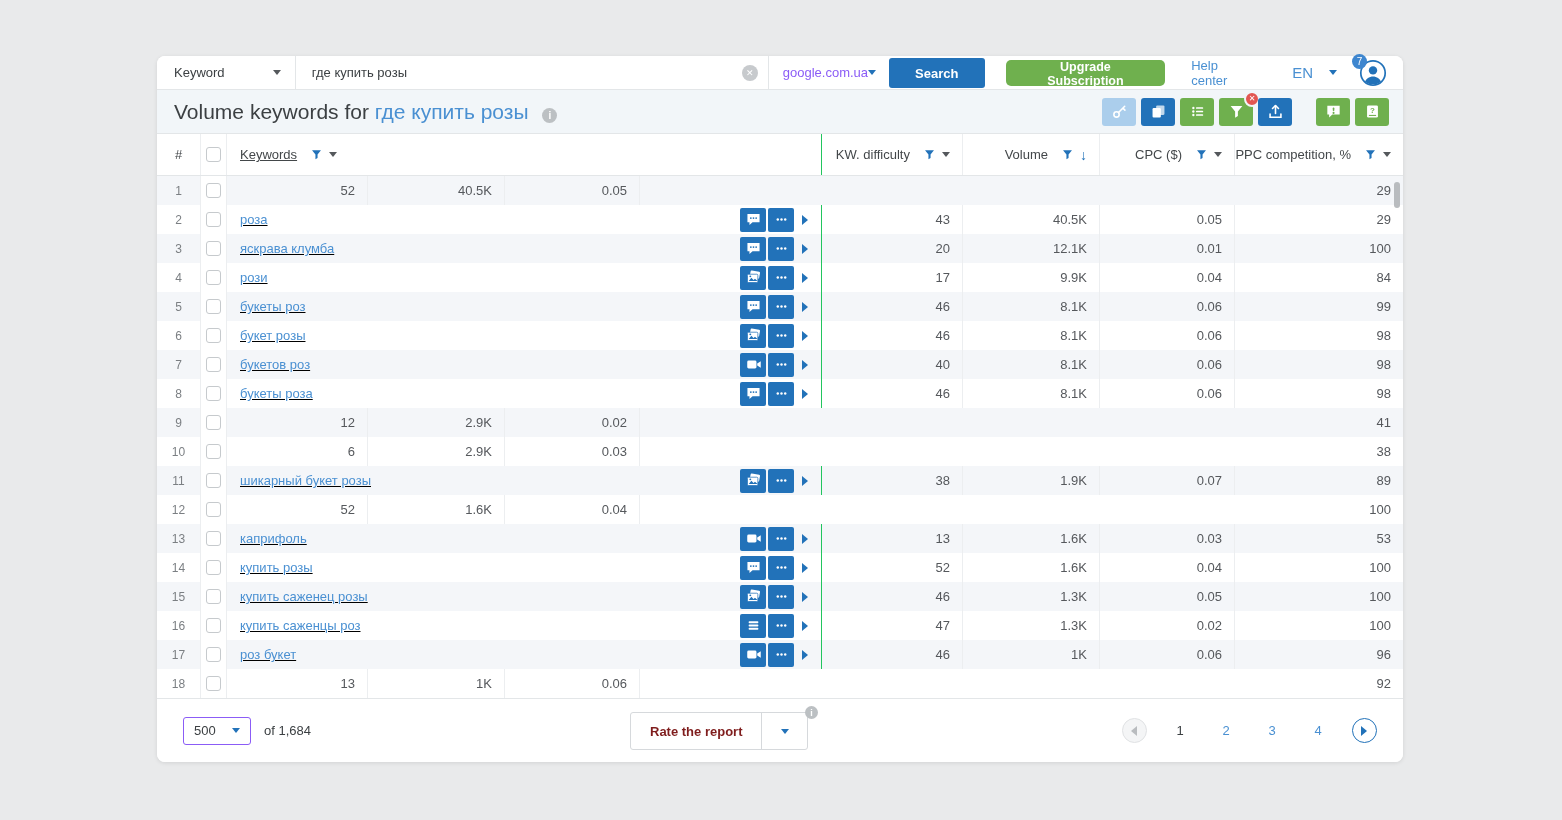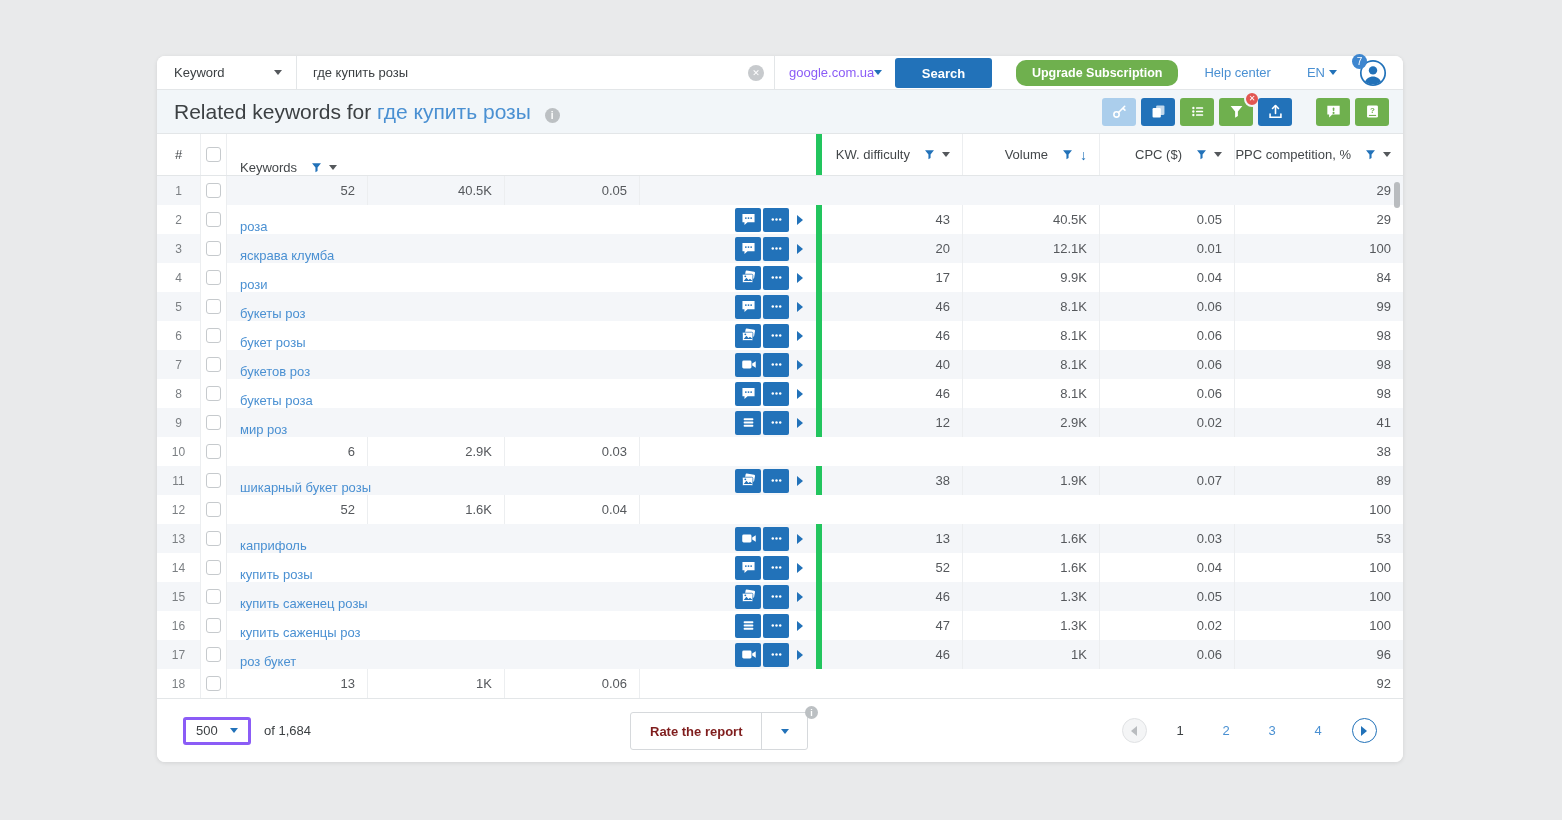--- a/index.html
+++ b/index.html
@@ -19,25 +19,25 @@
   .search-input-wrap input { flex:1; border:0; outline:none; font-size:13px; color:#3c4043;
                              font-family:"Liberation Sans",sans-serif; background:transparent; }
   .clear-btn { width:16px; height:16px; border-radius:50%; background:#c7cacd; color:#fff;
                font-size:9px; display:flex; align-items:center; justify-content:center; cursor:pointer; }
   .engine-select { width:120px; display:flex; align-items:center; justify-content:space-between;
                    padding:0 14px 0 14px; font-size:13px; color:#8b5cf6; cursor:pointer; }
   .search-btn { width:97px; height:30px; margin:2px 0; background:#2272b9; color:#fff; border:0;
                 border-radius:3px; font-weight:bold; font-size:13px; cursor:pointer;
                 font-family:"Liberation Sans",sans-serif; }
   .tb-right { margin-left:auto; display:flex; align-items:center; padding-right:16px; }
-  .upgrade-btn { height:26px; padding:0 16px; background:#6fb04e; color:#fff; border:0; border-radius:10px;
+  .upgrade-btn { height:26px; padding:0 16px; background:#6fb04e; color:#fff; border:0; border-radius:5px;
                  font-weight:bold; font-size:12.5px; margin-left:21px; cursor:pointer;
                  font-family:"Liberation Sans",sans-serif; }
   .help-link { color:#4a90d2; font-size:13px; margin-left:26px; text-decoration:none; cursor:pointer; }
-  .lang { color:#4a90d2; font-size:13px; margin-left:36px; display:flex; align-items:center; gap:4px; cursor:pointer; }
+  .lang { color:#4a90d2; font-size:15px; margin-left:36px; display:flex; align-items:center; gap:16px; cursor:pointer; }
   .avatar-wrap { position:relative; margin-left:22px; width:28px; height:28px; cursor:pointer; }
   .notif-badge { position:absolute; top:-5px; left:-7px; min-width:15px; height:15px; padding:0 3px;
                  border-radius:8px; background:#3e86cf; color:#fff; font-size:10px;
                  display:flex; align-items:center; justify-content:center; }
 
   .caret { width:0; height:0; border-left:4px solid transparent; border-right:4px solid transparent;
            border-top:5px solid #55585c; display:inline-block; }
   .caret.blue { border-top-color:#2272b9; }
 
   
@@ -57,22 +57,22 @@
   .tb-badge { position:absolute; top:-7px; right:-7px; width:16px; height:16px; border-radius:50%;
               background:#e25752; border:2px solid #f2f6f9; color:#fff; font-size:8px;
               display:flex; align-items:center; justify-content:center; }
 
   
   .thead { height:42px; display:flex; align-items:stretch; border-bottom:1px solid #e3e6e8;
            font-size:13px; color:#43474a; background:#fff; }
   .col-num { width:43px; display:flex; align-items:center; justify-content:center; }
   .col-check { width:27px; display:flex; align-items:center; justify-content:center;
                border-left:1px solid #eceef0; border-right:1px solid #eceef0; }
-  .col-kw { width:595px; display:flex; align-items:flex-end; padding-left:13px;
-            border-right:6px solid #22c55e; position:relative; }
+  .col-kw { width:595px; display:flex; align-items:center; padding-left:13px;
+            border-right:1px solid #22c55e; position:relative;text-decoration:underline; }
   .col-kd { width:141px; } .col-vol { width:137px; } .col-cpc { width:135px; } .col-ppc { flex:1; }
   .col-kd,.col-vol,.col-cpc { border-right:1px solid #eceef0; }
   .col-kd,.col-vol,.col-cpc,.col-ppc { display:flex; align-items:center; justify-content:flex-end;
                                         padding-right:12px; }
   .th-ic { display:inline-flex; align-items:center; gap:6px; }
   .funnel { width:13px; height:13px; display:inline-block; cursor:pointer; }
   .funnel svg { width:100%; height:100%; display:block; }
   .hlabel { margin-right:7px; }
   .sort-arrow { color:#2272b9; font-weight:bold; font-size:14px; line-height:1; cursor:pointer; }
   .checkbox { width:15px; height:15px; border:1px solid #c6cacd; border-radius:3px; background:#fff;
@@ -92,21 +92,21 @@
   .act-btn svg { width:17px; height:17px; display:block; }
   .act-arrow { width:0; height:0; border-top:5px solid transparent; border-bottom:5px solid transparent;
                border-left:6px solid #2272b9; margin-left:8px; cursor:pointer; }
 
   .scroll-thumb { position:absolute; right:3px; top:126px; width:6px; height:26px;
                   background:#b9bcbf; border-radius:3px; }
 
   
   .tfoot { height:64px; display:flex; align-items:center; position:relative;
            padding:0 16px 0 26px; border-top:1px solid #e3e6e8; background:#fff; border-radius:0 0 8px 8px; }
-  .page-size { width:68px; height:28px; border:3px solid #8b5cf6; border-radius:3px; background:#fff;
+  .page-size { width:68px; height:28px; border:1px solid #8b5cf6; border-radius:3px; background:#fff;
                display:flex; align-items:center; justify-content:space-between; padding:0 10px;
                font-size:13px; color:#3c4043; cursor:pointer; }
   .total { margin-left:13px; font-size:13px; color:#3c4043; }
   .rate-box { position:absolute; left:473px; top:13px; height:38px; border:1px solid #d6d9dc;
               border-radius:3px; background:#fff; display:flex; align-items:stretch; }
   .rate-label { display:flex; align-items:center; padding:0 19px; font-size:13px; font-weight:bold; color:#7f1d1d; }
   .rate-caret { width:46px; border-left:1px solid #d6d9dc; display:flex; align-items:center;
                 justify-content:center; cursor:pointer; }
   .foot-info { position:absolute; left:648px; top:7px; width:13px; height:13px; border-radius:50%;
                background:#bcc0c3; color:#fff; font-size:9px; font-weight:bold;
@@ -163,21 +163,21 @@
             <path d="M5.2 25c.9-5.4 5.4-7.6 8.8-7.6s7.9 2.2 8.8 7.6z"></path>
           </g>
         </svg>
         <span class="notif-badge">7</span>
       </span>
     </div>
   </div>
 
   <div class="titlebar">
     <div class="title">
-      <span>Related keywords for </span><span class="kw">где купить розы</span>
+      <span>Volume keywords for </span><span class="kw">где купить розы</span>
       <i class="info-dot">i</i>
     </div>
     <div class="toolbar">
         <button class="tb-btn tb-lightblue">
           <span class="tb-ic">
             <svg viewBox="0 0 16 16">
               <circle cx="5.2" cy="10.8" r="2.5" fill="none" stroke="#fff" stroke-width="1.5"></circle>
               <path d="M7.1 8.9 12.9 3.1 M11.2 4.8l1.9 1.9" stroke="#fff" stroke-width="1.5" fill="none" stroke-linecap="round"></path>
             </svg>
           </span>
@@ -550,44 +550,20 @@
         </div>
         <div class="col-kd">46</div>
         <div class="col-vol">8.1K</div>
         <div class="col-cpc">0.06</div>
         <div class="col-ppc">98</div>
       </div>
       <div class="trow">
         <div class="col-num">9</div>
         <div class="col-check">
           <span class="checkbox"></span>
-        </div>
-        <div class="col-kw">
-          <a class="kw-link">мир роз</a>
-          <span class="actions">
-            <button class="act-btn">
-              <svg viewBox="0 0 16 16">
-                <g fill="#fff">
-                  <rect x="3.4" y="4.1" width="9.2" height="1.7" rx=".8"></rect>
-                  <rect x="3.4" y="7.15" width="9.2" height="1.7" rx=".8"></rect>
-                  <rect x="3.4" y="10.2" width="9.2" height="1.7" rx=".8"></rect>
-                </g>
-              </svg>
-            </button>
-            <button class="act-btn">
-              <svg viewBox="0 0 16 16">
-                <g fill="#fff">
-                  <circle cx="4.5" cy="8" r="1.15"></circle>
-                  <circle cx="8" cy="8" r="1.15"></circle>
-                  <circle cx="11.5" cy="8" r="1.15"></circle>
-                </g>
-              </svg>
-            </button>
-            <span class="act-arrow"></span>
-          </span>
         </div>
         <div class="col-kd">12</div>
         <div class="col-vol">2.9K</div>
         <div class="col-cpc">0.02</div>
         <div class="col-ppc">41</div>
       </div>
       <div class="trow">
         <div class="col-num">10</div>
         <div class="col-check">
           <span class="checkbox"></span>

